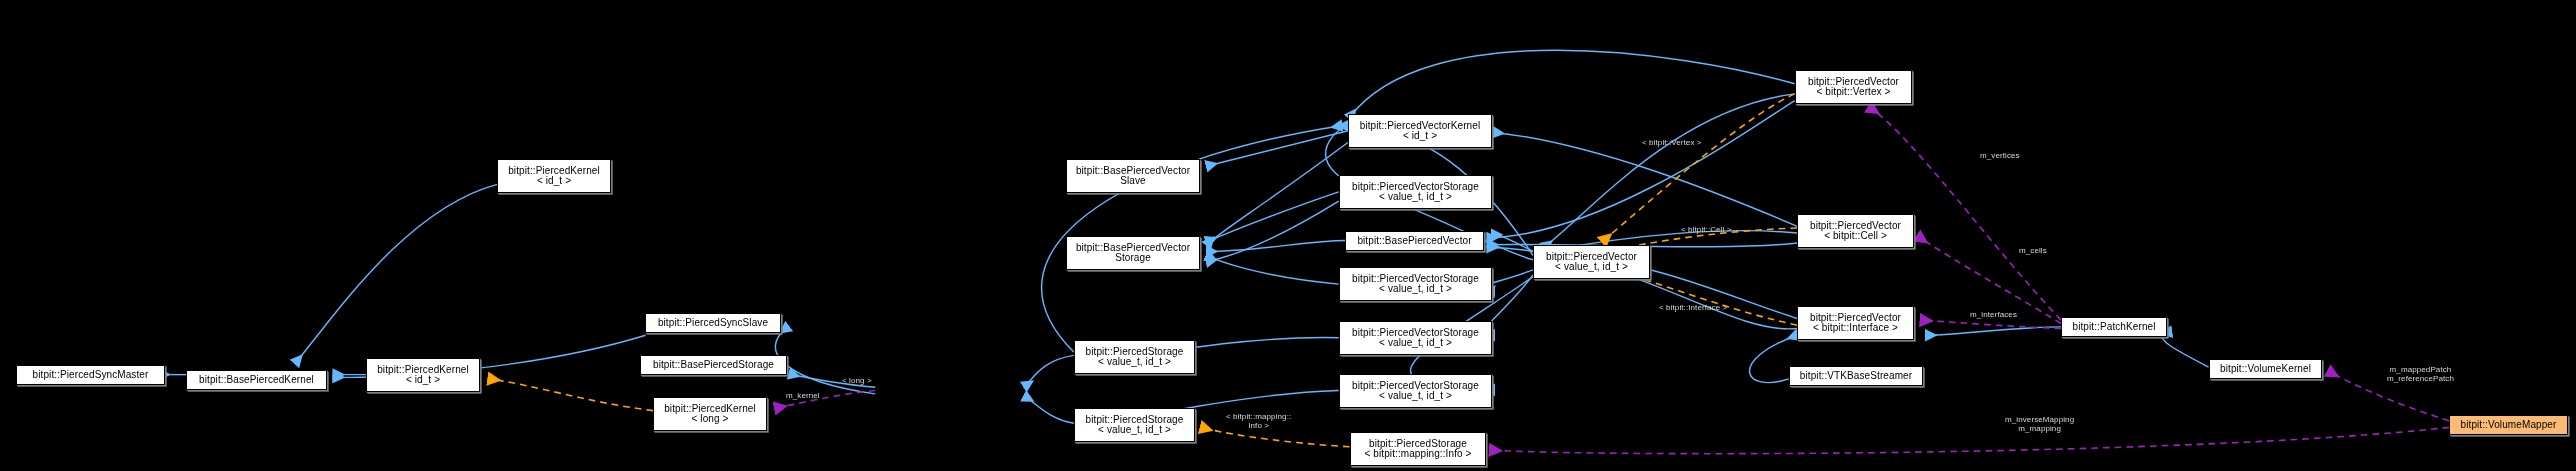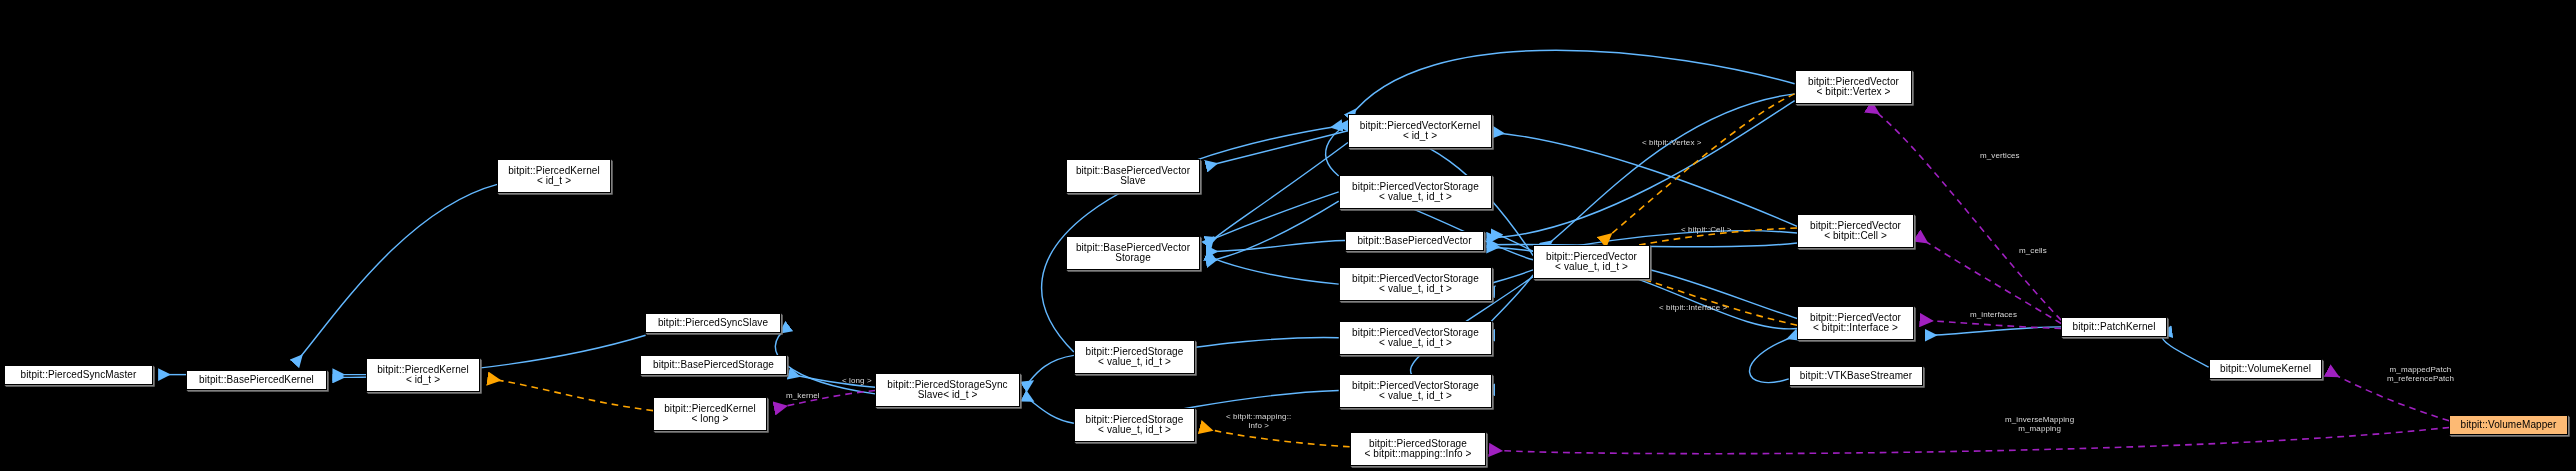--- a/index.html
+++ b/index.html
@@ -110,28 +110,27 @@
     <g stroke="#a020c0" stroke-width="1.9" fill="none" stroke-dasharray="8,6" marker-end="url(#puHead)">
       <path d="M1044,466 C1000,470 950,482 925,487"></path>
       <path d="M2459,382 C2380,300 2280,160 2230,128"></path>
       <path d="M2459,386 C2400,350 2330,310 2288,282"></path>
       <path d="M2459,392 C2400,390 2340,385 2292,382"></path>
       <path d="M2922,502 C2850,480 2800,455 2778,443"></path>
       <path d="M2922,510 C2600,545 1900,545 1778,537"></path>
     </g>
   </svg>
 
-<div class="node" style="left: 4px; top: 365px; width: 149px; height: 20px;"><span class="l1">bitpit::PiercedSyncMaster</span></div>
+<div class="node" style="left: 16px; top: 365px; width: 149px; height: 20px;"><span class="l1">bitpit::PiercedSyncMaster</span></div>
     <div class="node" style="left: 186px; top: 353px; width: 141px; height: 20px; margin-top: 17px;"><span class="l1">bitpit::BasePiercedKernel</span></div>
     <div class="node" style="left: 366px; top: 358px; width: 114px; height: 34px;"><span class="l1">bitpit::PiercedKernel</span><span class="l2">&lt; id_t &gt;</span></div>
     <div class="node" style="left: 497px; top: 159px; width: 114px; height: 34px;"><span class="l1">bitpit::PiercedKernel</span><span class="l2">&lt; id_t &gt;</span></div>
     <div class="node" style="left: 653px; top: 397px; width: 114px; height: 34px;"><span class="l1">bitpit::PiercedKernel</span><span class="l2">&lt; long &gt;</span></div>
     <div class="node" style="left: 645px; top: 313px; width: 136px; height: 20px;"><span class="l1">bitpit::PiercedSyncSlave</span></div>
     <div class="node" style="left: 640px; top: 355px; width: 147px; height: 20px;"><span class="l1">bitpit::BasePiercedStorage</span></div>
-    <div class="node" style="left: 875px; top: 373px; width: 145px; height: 34px;"><span class="l1">bitpit::PiercedStorageSync</span><span class="l2">Slave&lt; id_t &gt;</span></div>
     <div class="node" style="left: 1074px; top: 340px; width: 121px; height: 34px;"><span class="l1">bitpit::PiercedStorage</span><span class="l2">&lt; value_t, id_t &gt;</span></div>
     <div class="node" style="left: 1074px; top: 408px; width: 121px; height: 34px;"><span class="l1">bitpit::PiercedStorage</span><span class="l2">&lt; value_t, id_t &gt;</span></div>
     <div class="node" style="left: 1350px; top: 432px; width: 136px; height: 34px;"><span class="l1">bitpit::PiercedStorage</span><span class="l2">&lt; bitpit::mapping::Info &gt;</span></div>
     <div class="node" style="left: 1348px; top: 114px; width: 144px; height: 34px;"><span class="l1">bitpit::PiercedVectorKernel</span><span class="l2">&lt; id_t &gt;</span></div>
     <div class="node" style="left: 1066px; top: 159px; width: 134px; height: 34px;"><span class="l1">bitpit::BasePiercedVector</span><span class="l2">Slave</span></div>
     <div class="node" style="left: 1066px; top: 236px; width: 134px; height: 34px;"><span class="l1">bitpit::BasePiercedVector</span><span class="l2">Storage</span></div>
     <div class="node" style="left: 1339px; top: 175px; width: 153px; height: 34px;"><span class="l1">bitpit::PiercedVectorStorage</span><span class="l2">&lt; value_t, id_t &gt;</span></div>
     <div class="node" style="left: 1345px; top: 231px; width: 139px; height: 20px;"><span class="l1">bitpit::BasePiercedVector</span></div>
     <div class="node" style="left: 1339px; top: 267px; width: 153px; height: 34px;"><span class="l1">bitpit::PiercedVectorStorage</span><span class="l2">&lt; value_t, id_t &gt;</span></div>
     <div class="node" style="left: 1339px; top: 321px; width: 153px; height: 34px;"><span class="l1">bitpit::PiercedVectorStorage</span><span class="l2">&lt; value_t, id_t &gt;</span></div>

